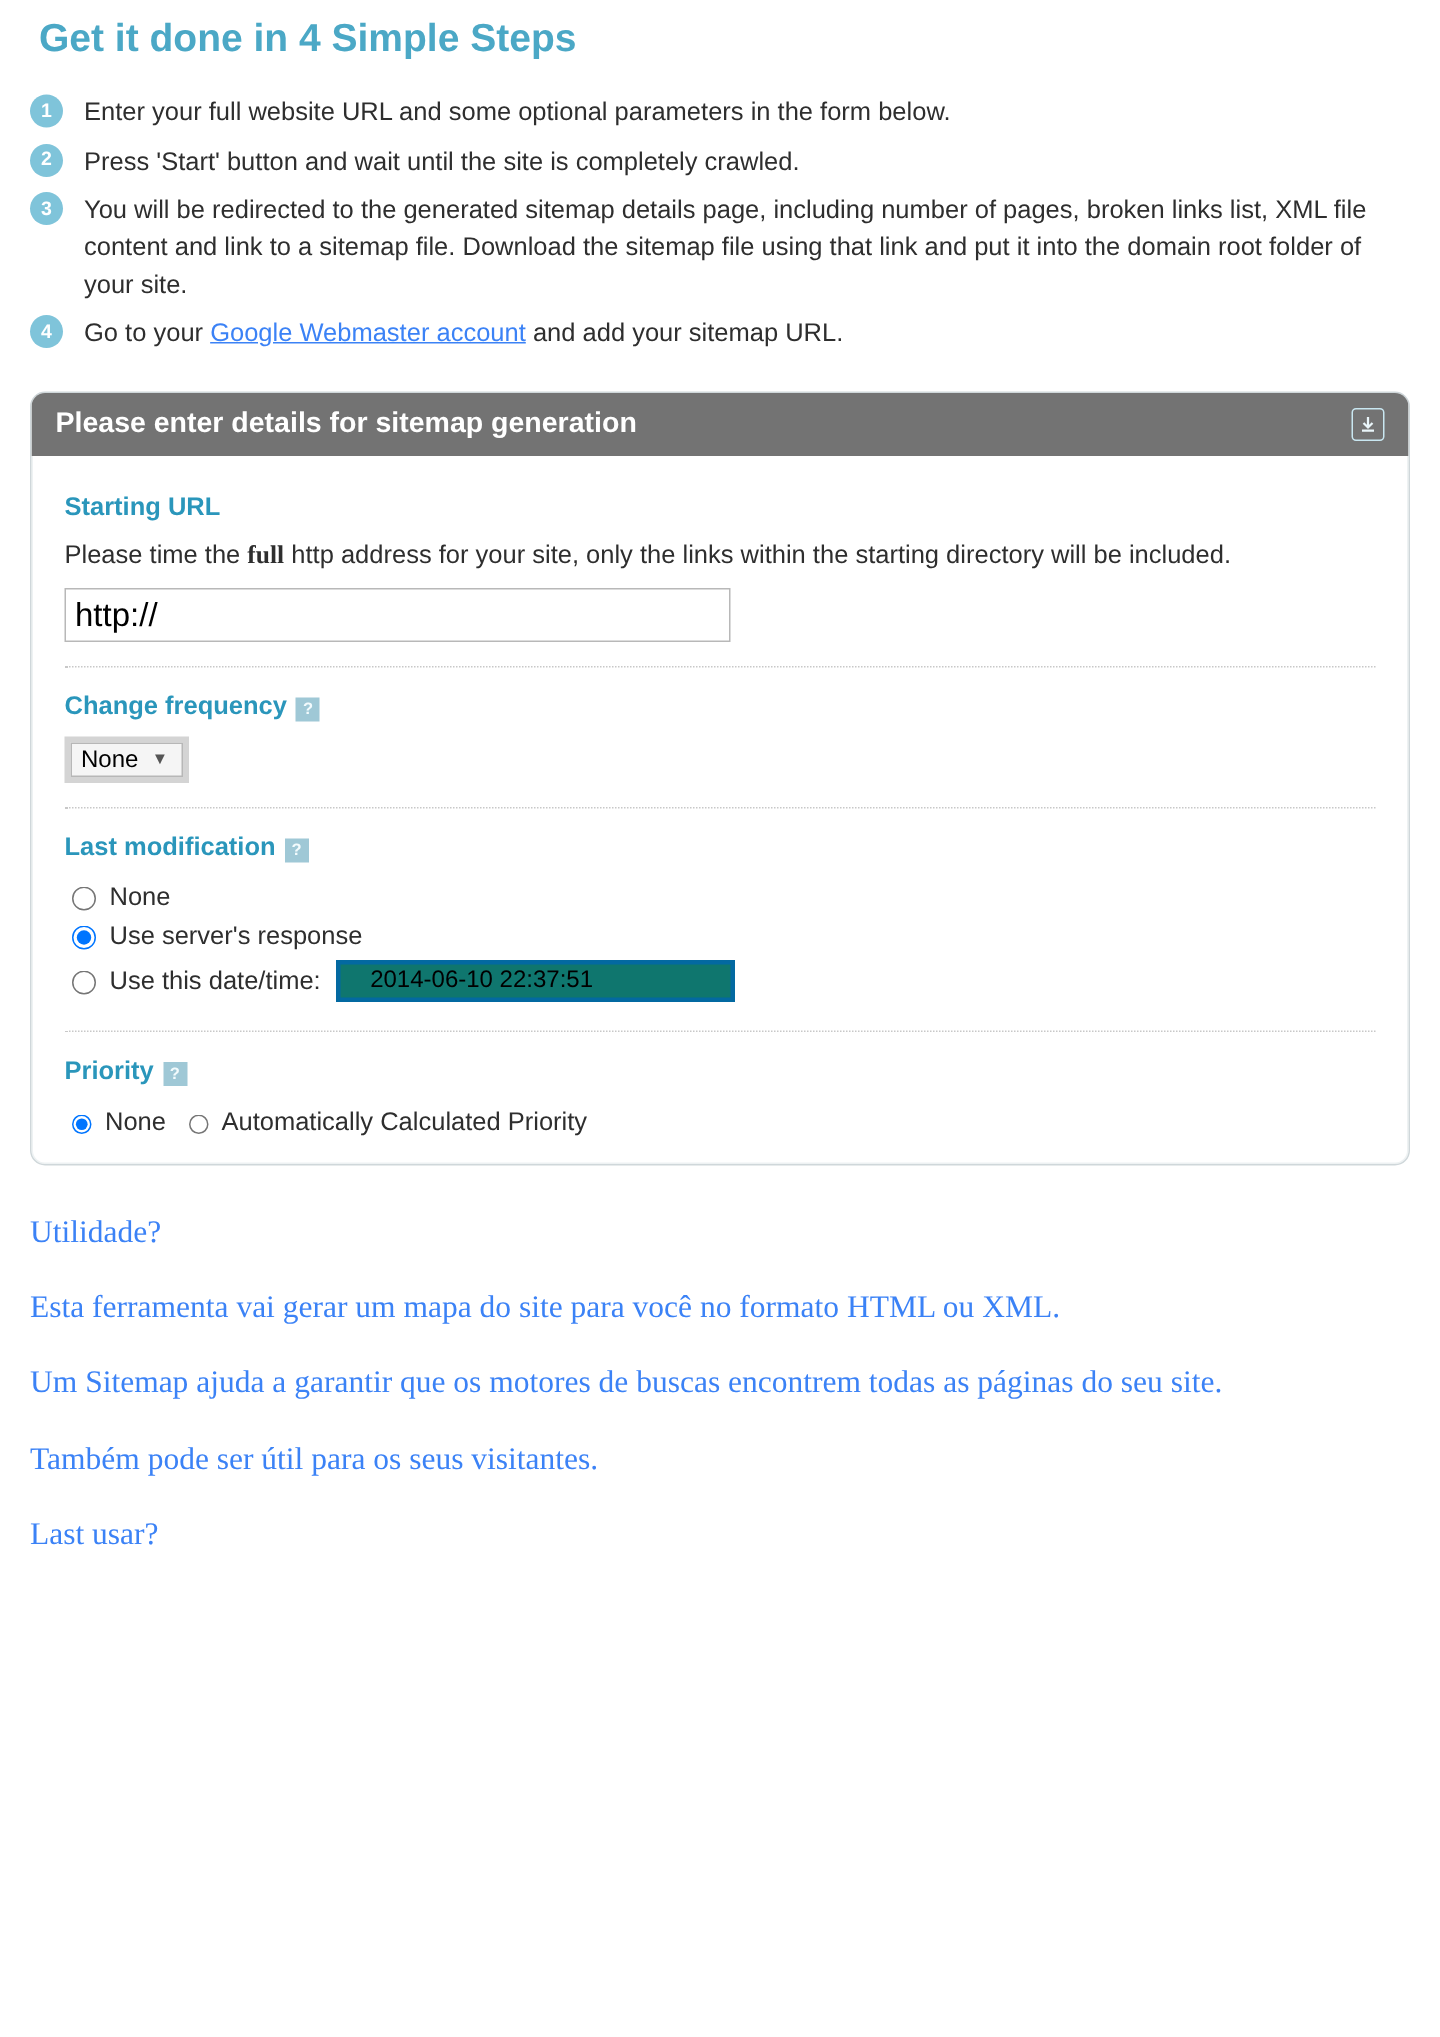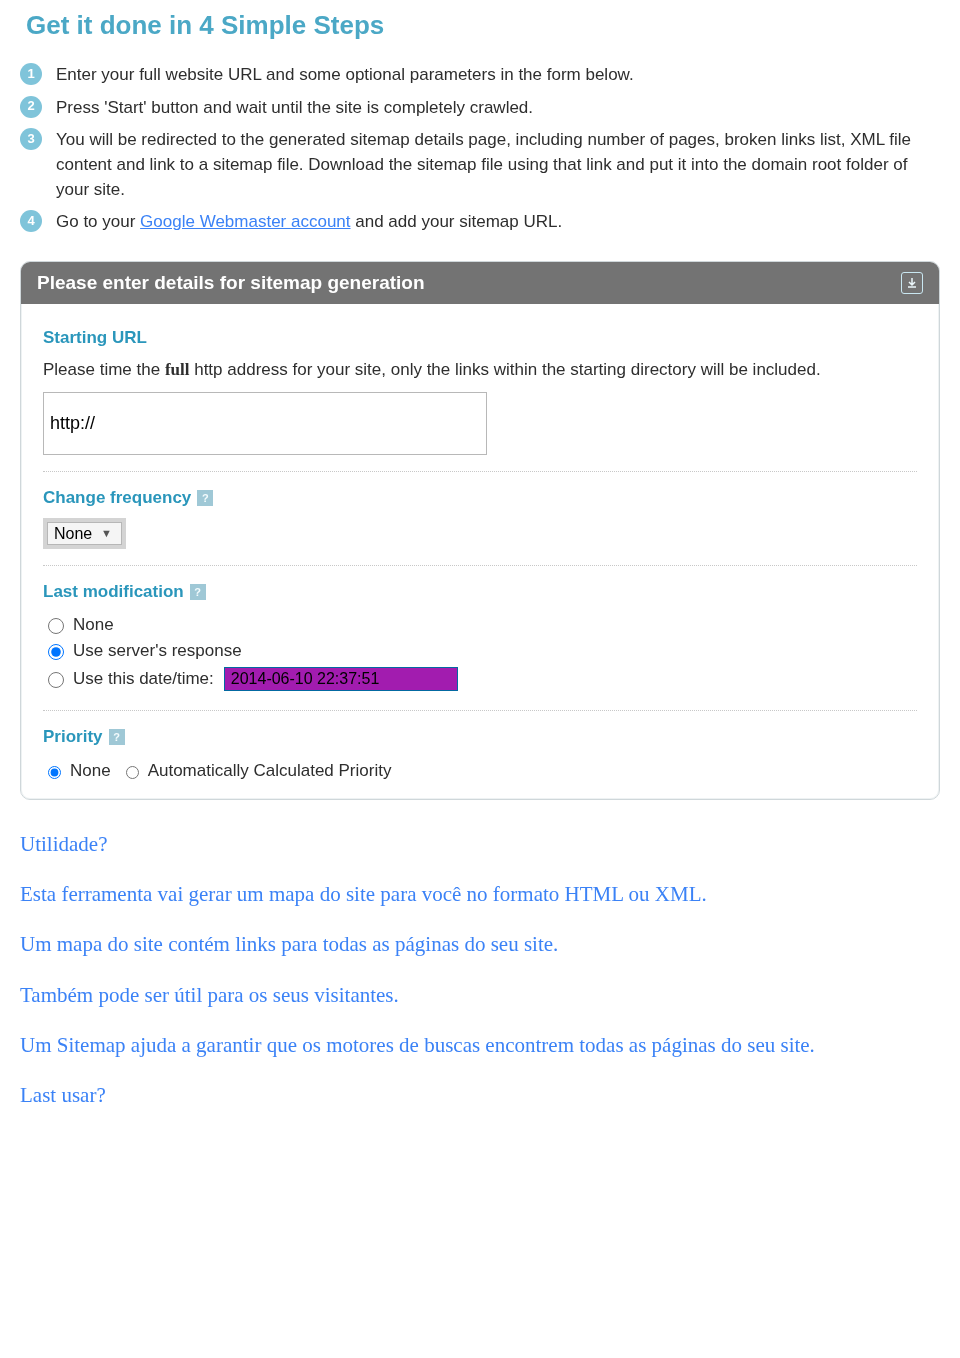--- a/index.html
+++ b/index.html
@@ -73,21 +73,21 @@
     color: #eaf6fa;
     font-size: 13px;
   }
   .panel-body { padding: 18px 22px 4px 22px; }
   .section-label {
     color: #2a96bb;
     font-weight: 600;
     font-size: 17px;
     margin: 6px 0 10px 0;
     display: flex;
-    align-items: center;
+    align-items: flex-end;
     gap: 6px;
   }
   .help-badge {
     display: inline-flex;
     width: 16px; height: 16px;
     background: #9fc8d6;
     color: #f3fbfd;
     font-size: 11px;
     font-weight: bold;
     align-items: center;
@@ -95,22 +95,22 @@
   }
   .desc {
     color: #2e2e2e;
     font-size: 17px;
     line-height: 1.4;
     margin: 0 0 10px 0;
   }
   .desc strong { font-weight: 700; font-family: Liberation Serif, serif; }
   input.text-input {
     width: 430px;
-    padding: 20px 6px;
-    font-size: 18px;
+    padding: 4px 6px;
+    font-size: 22px;
     border: 1px solid #b8b8b8;
     font-family: inherit;
     background: #fff;
   }
   .select-wrap {
     display: inline-block;
     border: 4px solid #d4d4d4;
   }
   select.freq {
     font-size: 16px;
@@ -138,24 +138,24 @@
     display: flex;
     align-items: center;
     gap: 6px;
     padding: 3px 0;
     font-size: 17px;
     color: #2e2e2e;
   }
   .radio-row input[type=radio] { width: 16px; height: 16px; }
   input.date-input {
     width: 220px;
-    padding: 2px 6px;
+    padding: 2px 20px;
     font-size: 16px;
-    border: 1px solid #0369a1;
-    background: #a21caf;
+    border: 3px solid #0369a1;
+    background: #0f766e;
     font-family: inherit;
     margin-left: 4px;
   }
   .inline-radios {
     display: flex;
     align-items: center;
     gap: 10px;
     font-size: 17px;
     color: #2e2e2e;
     padding: 4px 0 14px 0;
@@ -258,19 +258,18 @@
           <span>Automatically Calculated Priority</span>
         </label>
       </div>
 
     </div>
   </div>
 
   <div class="article">
     <p>Utilidade?</p>
     <p>Esta ferramenta vai gerar um mapa do site para você no formato HTML ou XML.</p>
-    <p>Um mapa do site contém links para todas as páginas do seu site.</p>
+    <p>Um Sitemap ajuda a garantir que os motores de buscas encontrem todas as páginas do seu site.</p>
     <p>Também pode ser útil para os seus visitantes.</p>
-    <p>Um Sitemap ajuda a garantir que os motores de buscas encontrem todas as páginas do seu site.</p>
     <p>Last usar?</p>
   </div>
 
 </div>
 
 </body></html>

